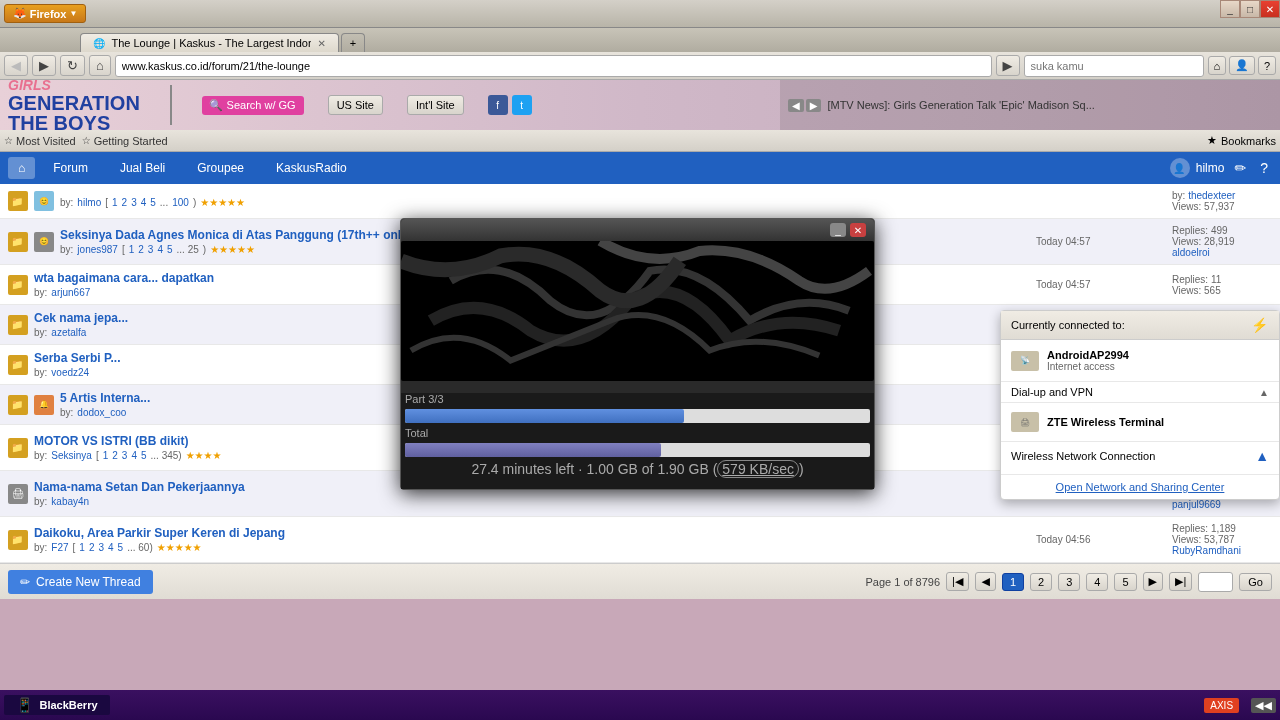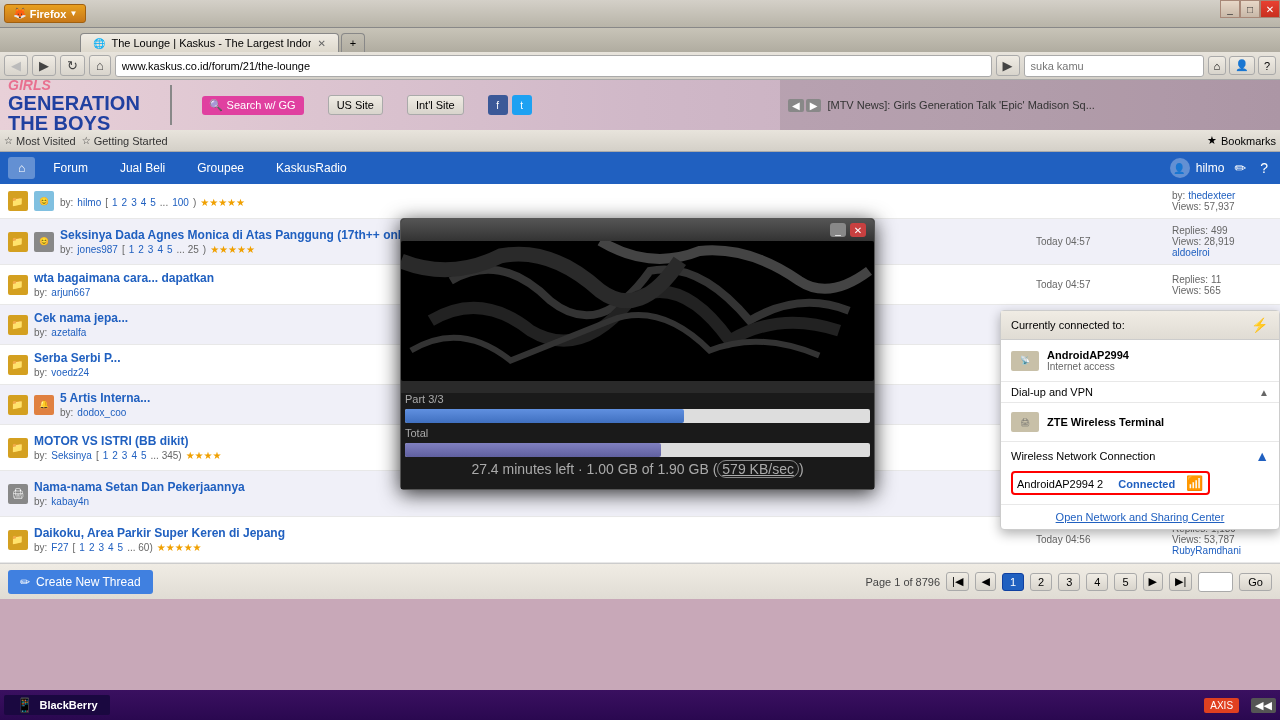--- a/index.html
+++ b/index.html
@@ -802,29 +802,20 @@
       <div class="network-item">
         <div class="network-item-icon">🖨</div>
         <div class="network-item-name">ZTE Wireless Terminal</div>
       </div>
     </div>
     <div class="network-wireless-section">
       <div class="wireless-header">
         <span>Wireless Network Connection</span>
         <span class="wireless-collapse">▲</span>
       </div>
-      <div class="network-row">
-        <div class="network-highlight">
-          <span class="network-row-name">AndroidAP2994 2</span>
-          <span style="margin:0 6px;"></span>
-          <span class="network-row-status">Connected</span>
-          <span style="margin:0 4px;"></span>
-          <span class="network-row-signal">📶</span>
-        </div>
-      </div>
     </div>
     <a class="network-link" href="#">Open Network and Sharing Center</a>
   </div>
 
   <div class="taskbar">
     <div class="bb-logo">
       <span class="bb-icon">📱</span>
       <span>BlackBerry</span>
     </div>
     <div class="taskbar-spacer"></div>

